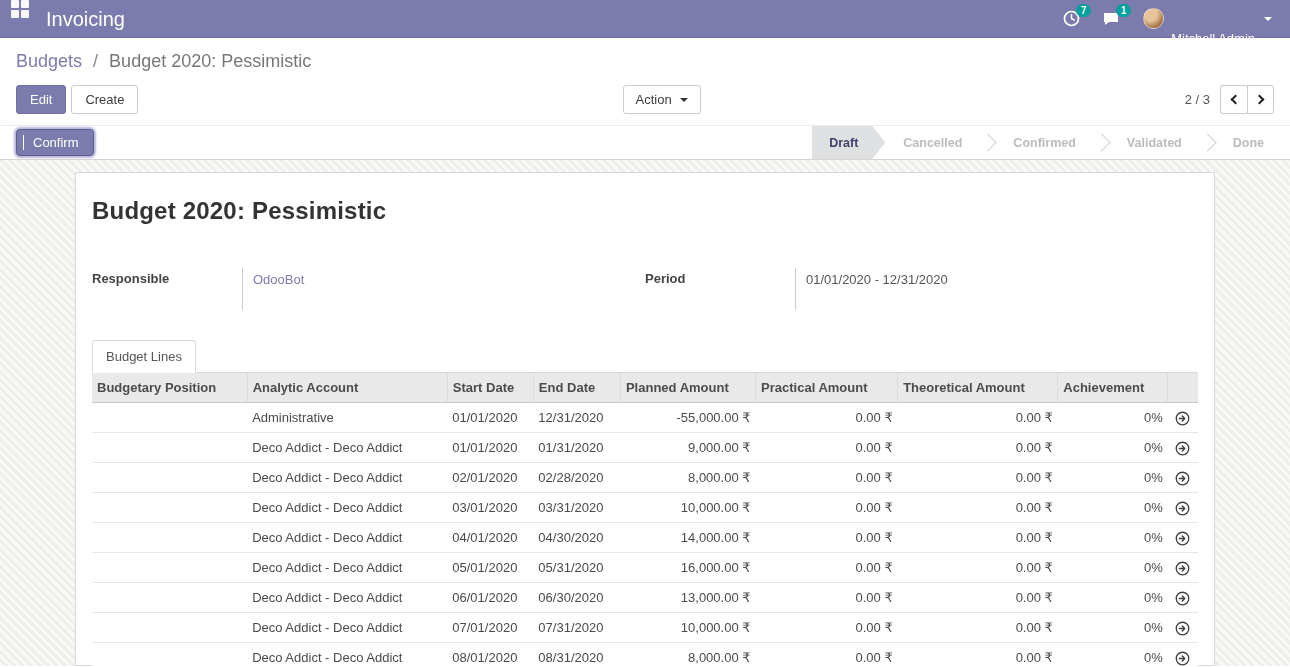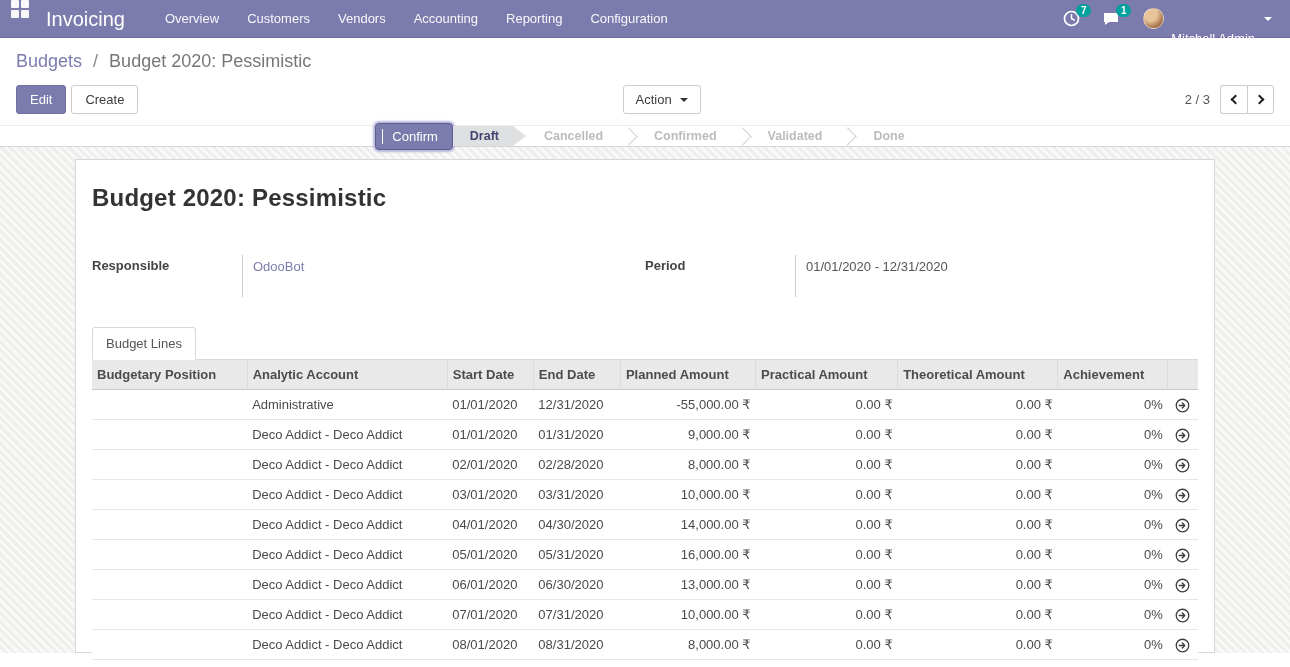--- a/index.html
+++ b/index.html
@@ -47,22 +47,22 @@
   .pager-btns { display:flex; }
   .pager-btn { width:27px; height:29px; background:#fff; border:1px solid #ccc; display:flex;
     align-items:center; justify-content:center; cursor:pointer; }
   .pager-btn.prev { border-radius:3px 0 0 3px; border-right:none; }
   .pager-btn.next { border-radius:0 3px 3px 0; }
   .chev { width:7px; height:7px; border-left:2px solid #222; border-bottom:2px solid #222; }
   .chev.left  { transform:rotate(45deg); margin-left:3px; }
   .chev.right { transform:rotate(225deg); margin-right:3px; }
 
   
-  .statusbar { height:22px; background:#fff; border-top:1px solid #ececec; border-bottom:1px solid #d5d5d5;
-    display:flex; justify-content:center; align-items:stretch; padding-left:16px; }
+  .statusbar { height:35px; background:#fff; border-top:1px solid #ececec; border-bottom:1px solid #d5d5d5;
+    display:flex; justify-content:space-between; align-items:stretch; padding-left:16px; }
   .confirm-btn { align-self:center; position:relative; background:#7c7bad; color:#fff; border:1px solid #5f5e91;
     border-radius:4px; font-size:13px; padding:5px 14px 5px 16px; cursor:pointer; font-family:inherit;
     box-shadow:0 0 2px 2px #b9b8dd; }
   .confirm-btn::before { content:""; position:absolute; left:6px; top:5px; bottom:5px; width:1px; background:#fff; }
   .pipeline { display:flex; align-items:stretch; margin-right:8px; }
   .pl-item { display:flex; align-items:center; font-size:12.5px; font-weight:700; color:#bcbcbc;
     padding:0 18px; cursor:default; }
   .pl-item.active { background:#dee0e2; color:#43436e; padding:0 27px 0 17px;
     clip-path:polygon(0 0, calc(100% - 13px) 0, 100% 50%, calc(100% - 13px) 100%, 0 100%); }
   .pl-sep { align-self:center; width:13px; height:13px; border-top:1px solid #d2d2d2;
@@ -108,28 +108,20 @@
   <div class="nav-left">
     <div class="apps-btn">
       <div class="apps-grid">
           <span></span>
           <span></span>
           <span></span>
           <span></span>
         </div>
     </div>
     <a class="brand">Invoicing</a>
-    <nav class="top-menu">
-      <a>Overview</a>
-      <a>Customers</a>
-      <a>Vendors</a>
-      <a>Accounting</a>
-      <a>Reporting</a>
-      <a>Configuration</a>
-    </nav>
   </div>
   <div class="systray">
     <div class="tray-item">
       <svg class="icon-svg" width="17" height="17" viewBox="0 0 16 16">
         <circle cx="8" cy="8" r="6.6" fill="none" stroke="#fff" stroke-width="1.6"></circle>
         <path d="M8 4.5V8l2.6 1.6" fill="none" stroke="#fff" stroke-width="1.4" stroke-linecap="round"></path>
       </svg>
       <span class="badge">7</span>
     </div>
     <div class="tray-item">

